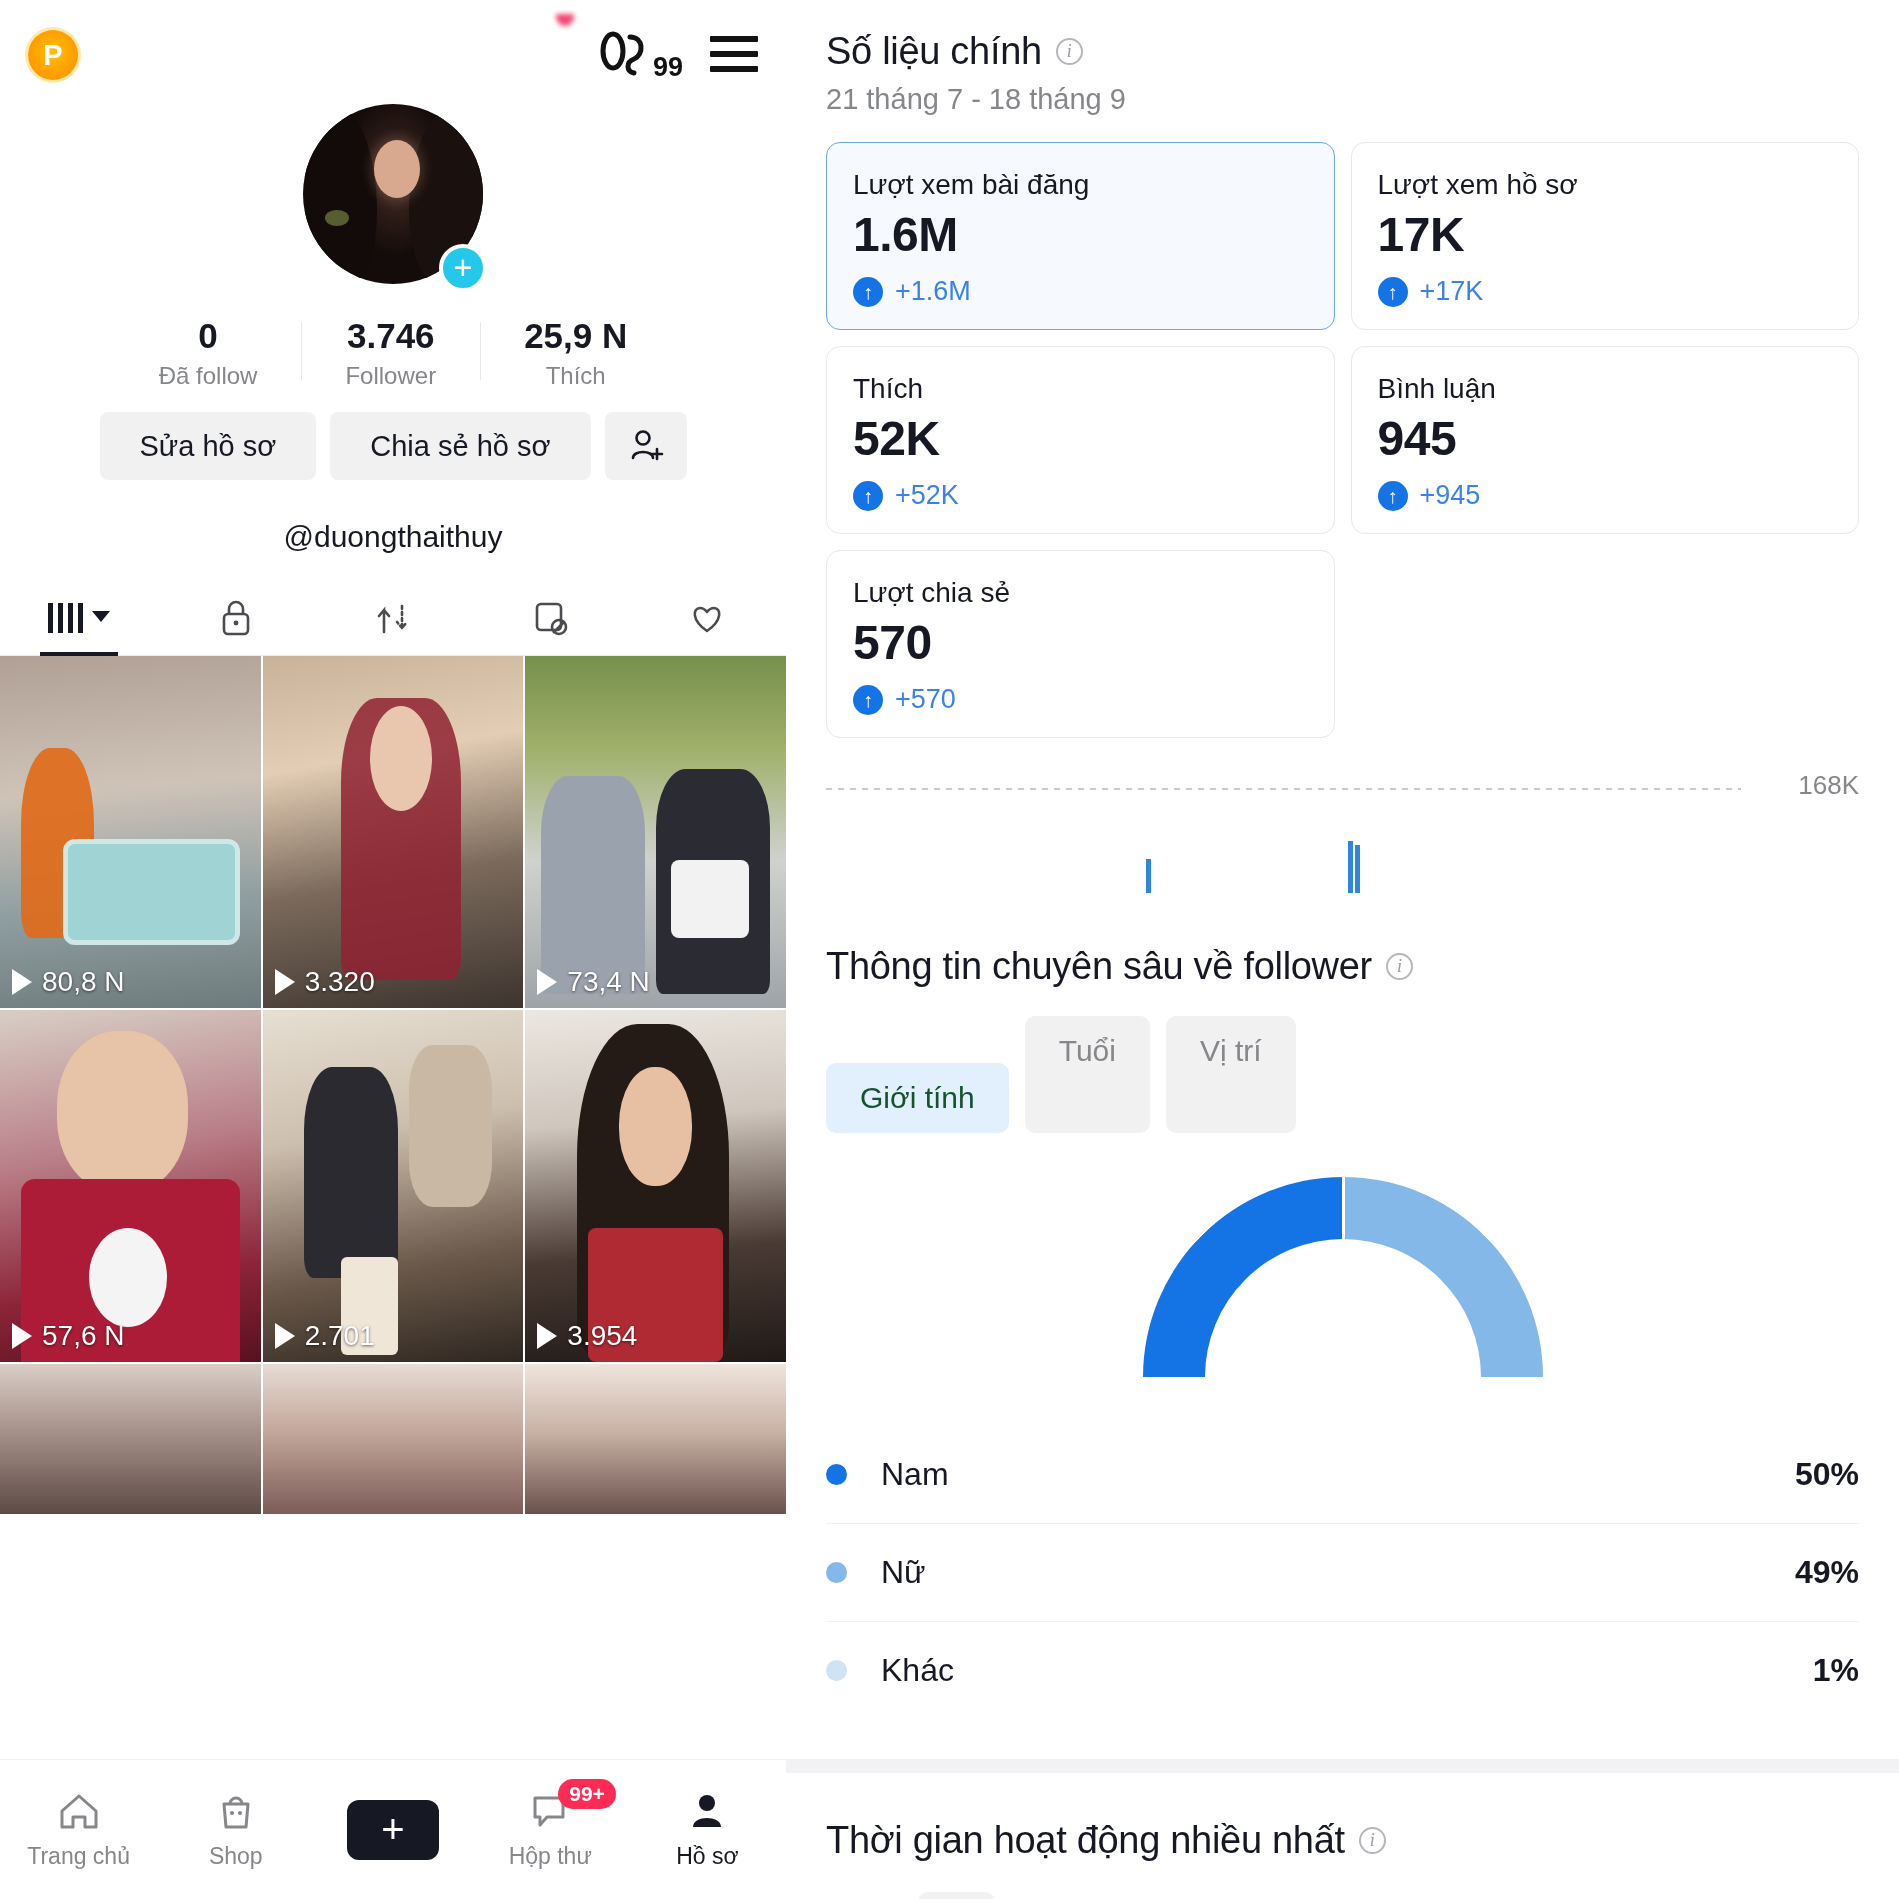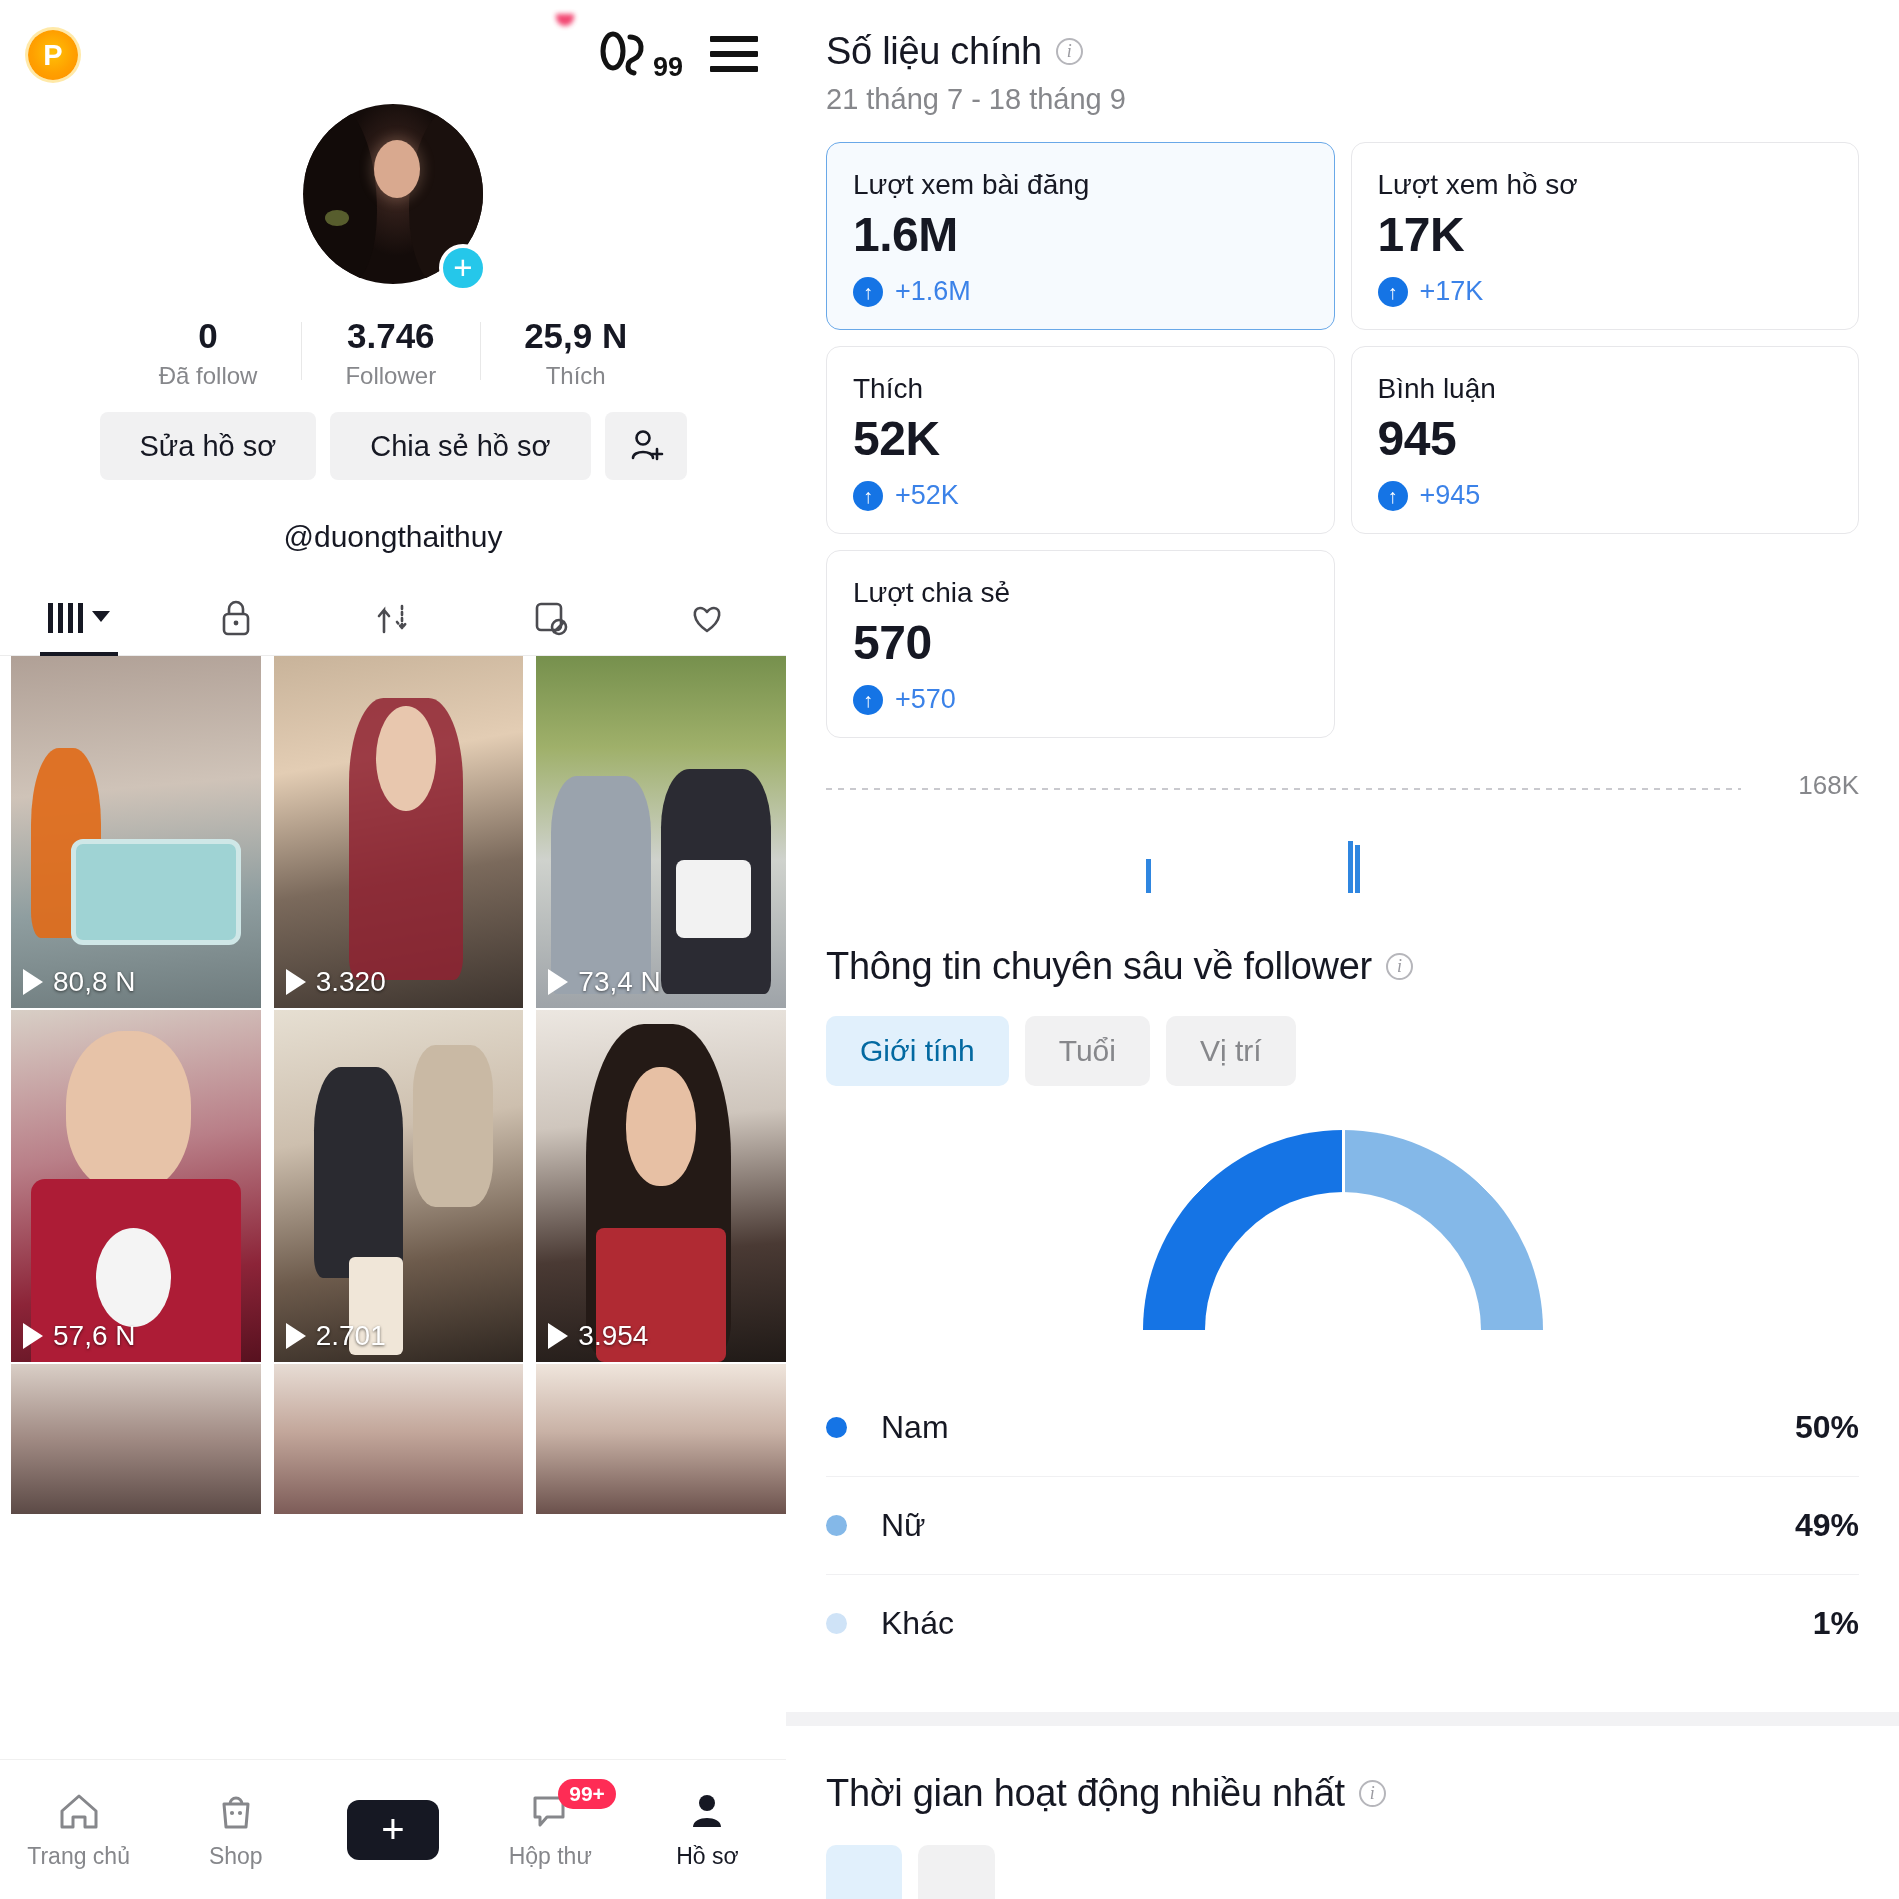--- a/index.html
+++ b/index.html
@@ -94,21 +94,21 @@
   }
   .tab-cell.active::after {
     content:""; position:absolute; bottom:-1px; left:50%; transform:translateX(-50%);
     width:78px; height:4px; background:#161823;
   }
   .grid-glyph { display:flex; gap:5px; align-items:flex-end; }
   .grid-glyph i { display:block; width:5px; height:30px; background:#161823; }
   .caret { width:0;height:0;border-left:9px solid transparent;border-right:9px solid transparent;border-top:11px solid #161823; margin-left:9px; margin-bottom:3px;}
 
   .video-grid { display:grid; grid-template-columns:repeat(3,1fr); gap:2px; }
-  .vcell { position:relative; height:352px; overflow:hidden; background:#ccc;margin-left:11px; }
+  .vcell { position:relative; height:352px; overflow:hidden; background:#ccc; }
   .vcell.short { height:150px; }
   .vmeta { position:absolute; left:12px; bottom:10px; display:flex; align-items:center; gap:10px; }
   .play-tri { width:0;height:0;border-top:13px solid transparent;border-bottom:13px solid transparent;border-left:20px solid #fff; }
   .vcount { color:#fff; font-size:28px; text-shadow:0 1px 3px rgba(0,0,0,.6); }
 
   .bottom-nav {
     position:absolute; left:0; bottom:0; width:786px; height:140px;
     background:#fff; display:flex; align-items:center; border-top:1px solid #f0f0f0;
   }
   .nav-item { flex:1; display:flex; flex-direction:column; align-items:center; gap:10px; cursor:pointer; position:relative;}
@@ -165,21 +165,21 @@
     background-size:12px 2px; background-repeat:repeat-x;
   }
   .spark-max { position:absolute; right:0; top:-10px; font-size:26px; color:#86878b; }
   .spike { position:absolute; bottom:22px; width:5px; background:#2f86e0; }
 
   .pill-tabs { display:flex; gap:16px; margin-top:28px; }
   .pill {
     border-radius:10px; background:#f1f1f2; color:#86878b;
     font-size:30px; padding:18px 34px; cursor:pointer;
   }
-  .pill.active { background:#e1f0fc; color:#0369a1; }
+  .pill.active { background:#e1f0fc; color:#14532d;margin-top:47px; }
 
   .gauge-wrap { display:flex; justify-content:center; margin-top:44px; height:205px; }
   .gauge { position:relative; width:400px; height:200px; }
   .gauge-half {
     position:absolute; top:0; width:200px; height:200px; overflow:hidden;
   }
   .gauge-half.left  { left:0; }
   .gauge-half.right { right:0; }
   .gauge-half .ring {
     position:absolute; top:0; width:400px; height:400px; border-radius:50%;

